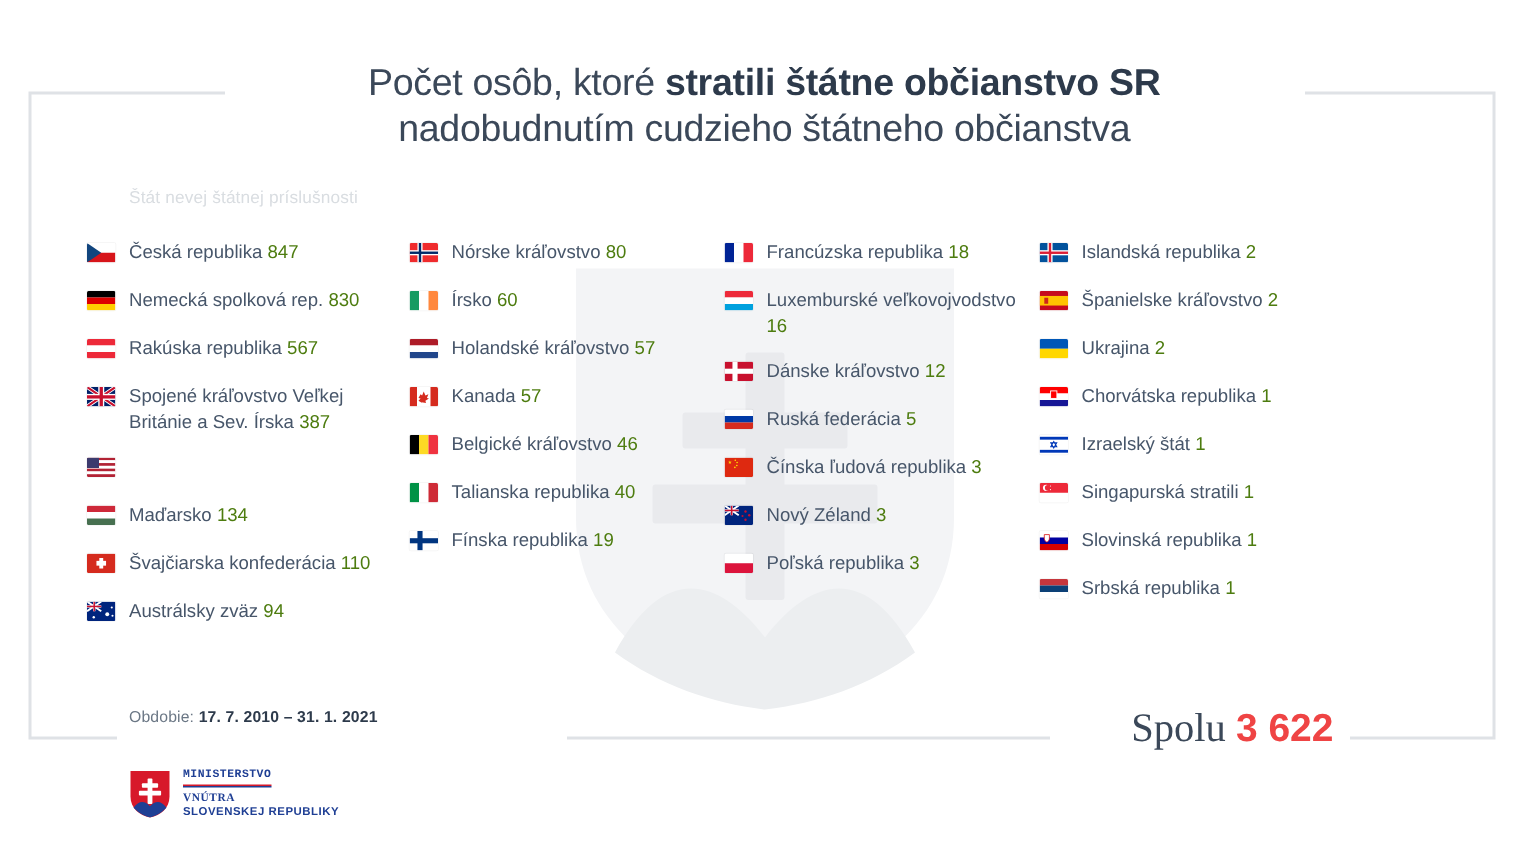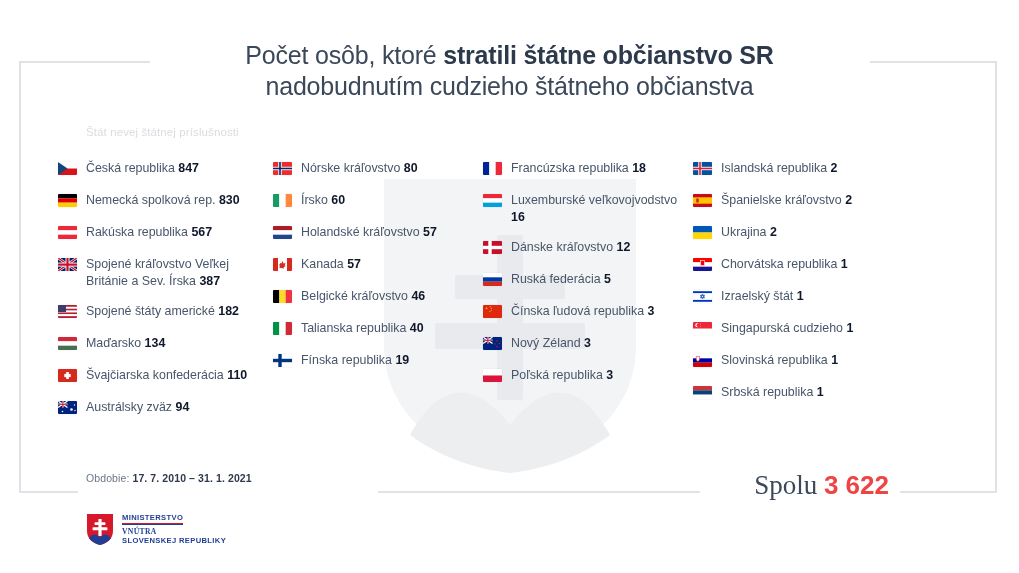--- a/index.html
+++ b/index.html
@@ -61,42 +61,42 @@
   .flag{
     flex:0 0 auto;width:19px;height:13px;margin-top:2px;margin-right:9px;
     border-radius:1px;overflow:hidden;position:relative;
     box-shadow:0 0 0 .5px rgba(0,0,0,.05);
   }
   .flag svg{display:block;width:19px;height:13px;}
   .entry{
     font-size:12.4px;line-height:16.5px;color:#47566a;
     max-width:185px;
   }
-  .entry .num{font-weight:700;color:#0f172a;}
+  .entry .num{font-weight:400;color:#4d7c0f;}
   
   #obdobie{
     position:absolute;left:86px;top:472px;
     font-size:10.5px;color:#6b7785;letter-spacing:.1px;
     white-space:nowrap;
   }
   #obdobie b{font-weight:700;color:#2d3a4b;}
   #spolu{
     position:absolute;right:130px;top:470px;
     font-family:"Liberation Serif", serif;
     font-size:27px;color:#3b4859;white-space:nowrap;
   }
   #spolu b{font-family:"Liberation Sans",sans-serif;font-weight:700;font-size:26px;color:#ef4444;}
   
   #logo{
     position:absolute;left:86px;top:513px;
     display:flex;align-items:center;
   }
   #logo-mark{width:28px;height:33px;margin-right:8px;flex:0 0 auto;}
   #logo-text{font-size:7.6px;line-height:9.4px;color:#1f3f94;font-weight:700;letter-spacing:.35px;}
-  #logo-text .l1{display:block;border-bottom:1.4px solid #1f3f94;padding-bottom:.5px;width:max-content;}
+  #logo-text .l1{display:block;border-bottom:1.4px solid #1f3f94;padding-bottom:.5px;width:max-content;font-family:Liberation Mono, monospace;}
   #logo-text .l1 .redline{display:block;height:1.4px;background:#d7182a;width:100%;}
   #logo-text .l2{display:block;margin-top:1.5px;font-family:Liberation Serif, serif;}
   #logo-text .l3{display:block;}
 </style>
 </head>
 <body>
 
 <svg id="watermark" viewBox="0 0 260 300">
   <path d="M4 4 H256 V170 C256 240 200 280 130 296 C60 280 4 240 4 170 Z" fill="#f3f4f6"></path>
   <g fill="#e9eaed">
@@ -171,21 +171,20 @@
             <rect x="0" y="0.00" width="19" height="1.88" fill="#b22234"></rect>
             <rect x="0" y="1.86" width="19" height="1.88" fill="#fff"></rect>
             <rect x="0" y="3.71" width="19" height="1.88" fill="#b22234"></rect>
             <rect x="0" y="5.57" width="19" height="1.88" fill="#fff"></rect>
             <rect x="0" y="7.43" width="19" height="1.88" fill="#b22234"></rect>
             <rect x="0" y="9.29" width="19" height="1.88" fill="#fff"></rect>
             <rect x="0" y="11.14" width="19" height="1.88" fill="#b22234"></rect>
             <rect width="8" height="7" fill="#3c3b6e"></rect>
           </svg>
         </span>
-        <span class="entry"><span>Spojené štáty americké</span> <span class="num">182</span></span>
       </div>
       <div class="row">
         <span class="flag">
           <svg viewBox="0 0 19 13" preserveAspectRatio="none">
             <rect x="0" y="0.00" width="19" height="4.35" fill="#ce2939"></rect>
             <rect x="0" y="4.33" width="19" height="4.35" fill="#ffffff"></rect>
             <rect x="0" y="8.67" width="19" height="4.35" fill="#477050"></rect>
           </svg>
         </span>
         <span class="entry"><span>Maďarsko</span> <span class="num">134</span></span>
@@ -432,21 +431,21 @@
         <span class="flag">
           <svg viewBox="0 0 19 13" preserveAspectRatio="none">
             <rect width="19" height="13" fill="#fff"></rect>
             <rect width="19" height="6.5" fill="#ed2939"></rect>
             <circle cx="4.4" cy="3.2" r="2.1" fill="#fff"></circle>
             <circle cx="5.5" cy="3.2" r="1.9" fill="#ed2939"></circle>
             <circle cx="7.3" cy="2" r=".4" fill="#fff"></circle>
             <circle cx="7.3" cy="4.4" r=".4" fill="#fff"></circle>
           </svg>
         </span>
-        <span class="entry"><span>Singapurská cudzieho</span> <span class="num">1</span></span>
+        <span class="entry"><span>Singapurská stratili</span> <span class="num">1</span></span>
       </div>
       <div class="row">
         <span class="flag">
           <svg viewBox="0 0 19 13" preserveAspectRatio="none">
             <rect x="0" y="0.00" width="19" height="4.35" fill="#ffffff"></rect>
             <rect x="0" y="4.33" width="19" height="4.35" fill="#0000a0"></rect>
             <rect x="0" y="8.67" width="19" height="4.35" fill="#d50000"></rect>
             <path d="M3.2 2.4 L6.6 2.4 L6.6 5 C6.6 6.4 5.6 7.1 4.9 7.4 C4.2 7.1 3.2 6.4 3.2 5 Z" fill="#fff" stroke="#d50000" stroke-width=".5"></path>
           </svg>
         </span>

